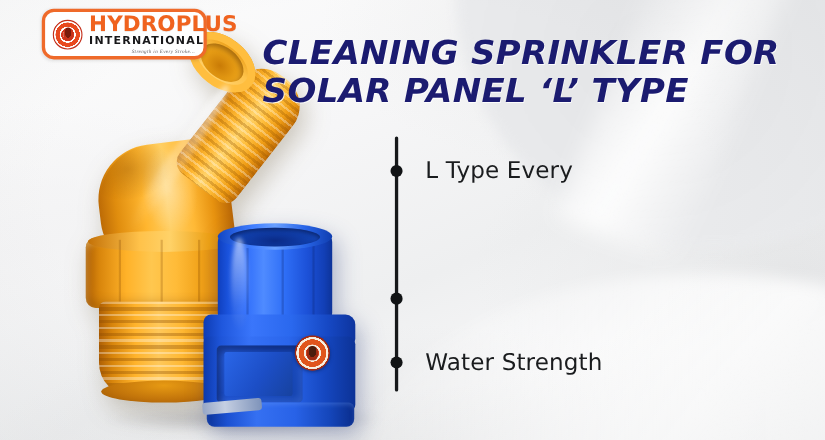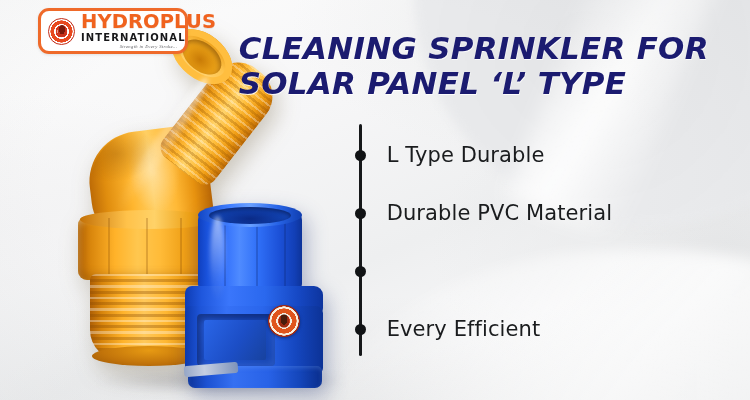--- a/index.html
+++ b/index.html
@@ -418,32 +418,28 @@
   <div id="headline">
     <div class="line">CLEANING SPRINKLER FOR</div>
     <div class="line">SOLAR PANEL ‘L’ TYPE</div>
   </div>
 
   <div id="features">
     <div id="feature-axis"></div>
 
     <div class="feature-row" style="top:18px">
       <span class="feature-dot"></span>
-      <span class="feature-label">L Type Durable</span>
-    </div>
-    <div class="feature-row" style="top:76px">
-      <span class="feature-dot"></span>
-      <span class="feature-label">Durable PVC Material</span>
+      <span class="feature-label">L Type Every</span>
     </div>
     <div class="feature-row" style="top:134px">
       <span class="feature-dot"></span>
     </div>
     <div class="feature-row" style="top:192px">
       <span class="feature-dot"></span>
-      <span class="feature-label">Every Efficient</span>
+      <span class="feature-label">Water Strength</span>
     </div>
   </div>
 
   <div id="product-shadow"></div>
 
   <div id="orange-fitting">
     <div id="of-knee"></div>
     <div id="of-knee-shade"></div>
     <div id="of-spigot"></div>
     <div id="of-mouth"></div>

